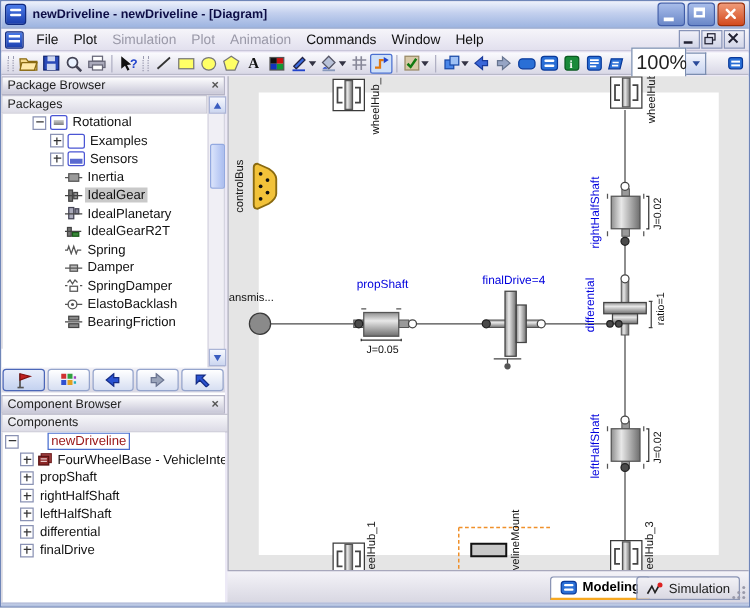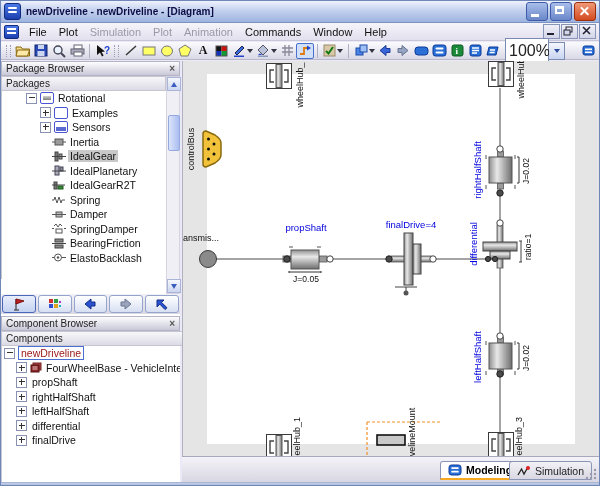--- a/index.html
+++ b/index.html
@@ -380,34 +380,34 @@
         <svg class="iconsvg" width="14" height="11">
             <path d="M2,3 l2,-2 l2,3 l2,-3 l2,2" fill="none" stroke="#555"></path>
             <rect x="4" y="6" width="6" height="4" fill="none" stroke="#555"></rect>
             <line x1="0" y1="5.5" x2="2" y2="5.5" stroke="#555"></line>
             <line x1="12" y1="5.5" x2="14" y2="5.5" stroke="#555"></line>
           </svg>
         <span class="tlabel">SpringDamper</span>
       </div>
       <div class="trow" style="padding-left:50px;">
         <svg class="iconsvg" width="14" height="11">
-            <rect x="3" y="1" width="8" height="3" fill="#888" stroke="#444"></rect>
-            <rect x="3" y="7" width="8" height="3" fill="#888" stroke="#444"></rect>
-            <line x1="0" y1="5.5" x2="14" y2="5.5" stroke="#444"></line>
-          </svg>
-        <span class="tlabel">BearingFriction</span>
-      </div>
-      <div class="trow" style="padding-left:50px;">
-        <svg class="iconsvg" width="14" height="11">
             <circle cx="6" cy="5.5" r="3.5" fill="none" stroke="#555"></circle>
             <circle cx="6" cy="5.5" r="1.2" fill="#555"></circle>
             <line x1="0" y1="5.5" x2="2.5" y2="5.5" stroke="#555"></line>
             <line x1="9.5" y1="5.5" x2="14" y2="5.5" stroke="#555"></line>
           </svg>
         <span class="tlabel">ElastoBacklash</span>
+      </div>
+      <div class="trow" style="padding-left:50px;">
+        <svg class="iconsvg" width="14" height="11">
+            <rect x="3" y="1" width="8" height="3" fill="#888" stroke="#444"></rect>
+            <rect x="3" y="7" width="8" height="3" fill="#888" stroke="#444"></rect>
+            <line x1="0" y1="5.5" x2="14" y2="5.5" stroke="#444"></line>
+          </svg>
+        <span class="tlabel">BearingFriction</span>
       </div>
     </div>
 
     <div class="sb" style="left:165px;top:15px;height:218px;">
       <div class="sb-btn sb-up" style="top:0;">
           <i></i>
         </div>
       <div class="sb-thumb" style="top:38px;"></div>
       <div class="sb-btn sb-dn" style="top:202px;">
           <i></i>
@@ -450,21 +450,21 @@
     </div>
 
     <div class="panelhdr" style="top:255px;">
       <span>Component Browser</span>
       <span class="x">×</span>
     </div>
     <div class="colhdr" style="top:270px;width:201px;">
       <span>Components</span>
     </div>
     <div class="tree" style="top:285px;height:136px;width:179px;">
-      <div class="trow" style="padding-left:2px;">
+      <div class="trow" style="padding-left:2px;gap:20px;">
         <span class="exp minus"></span>
         <span class="tlabel rootlabel">newDriveline</span>
       </div>
       <div class="trow" style="padding-left:14px;">
         <span class="exp plus"></span>
         <svg class="iconsvg" width="12" height="11">
             <rect x="3" y="1" width="8" height="7" fill="#b04848" stroke="#702020"></rect>
             <rect x="1" y="3" width="8" height="7" fill="#8b2626" stroke="#551010"></rect>
             <path d="M2.5,5 h5 M2.5,7 h5" stroke="#e8c8c8"></path>
           </svg>

